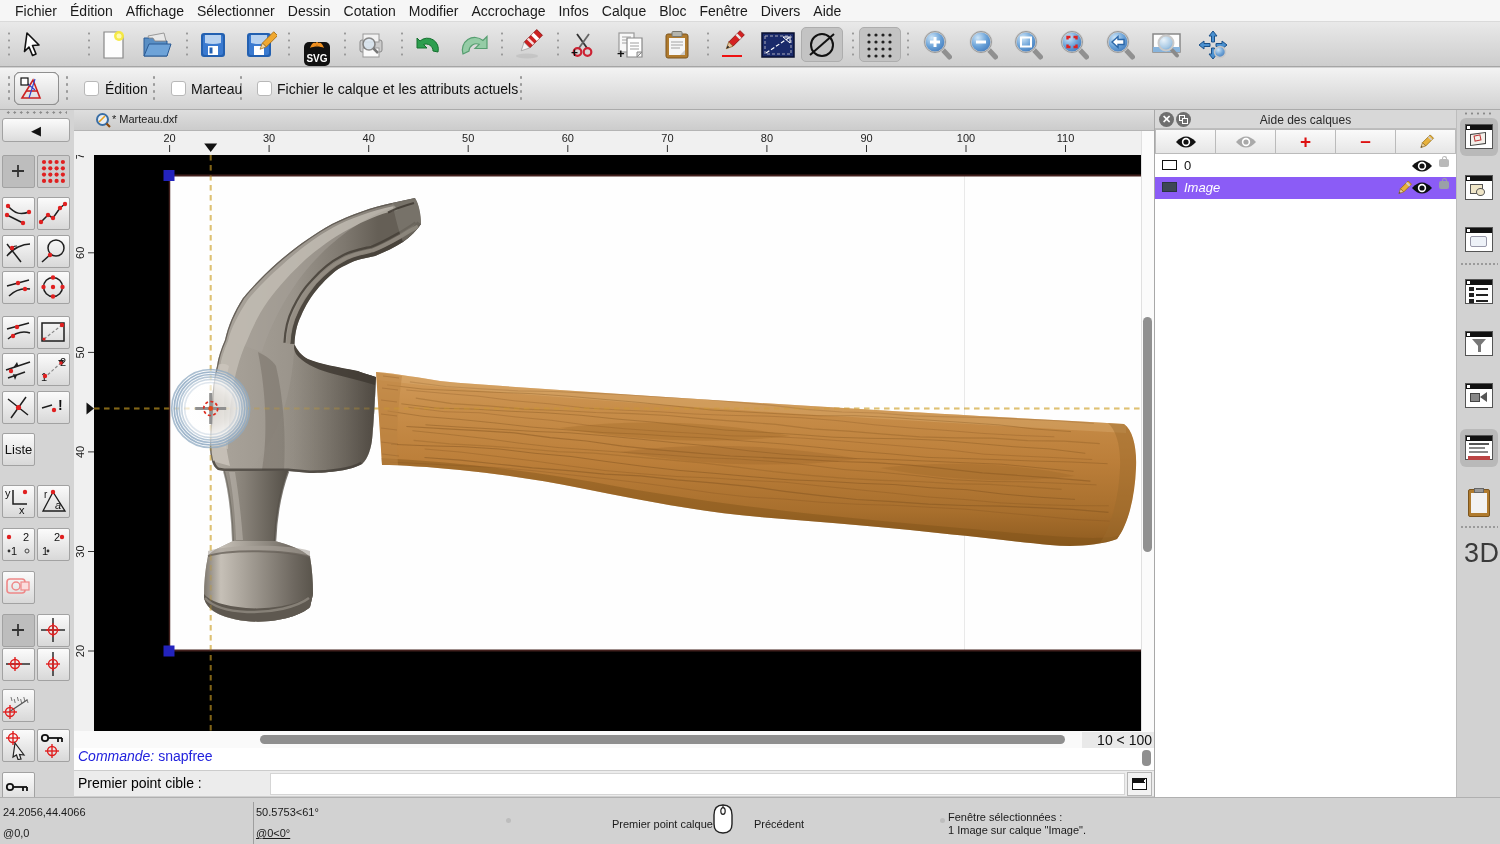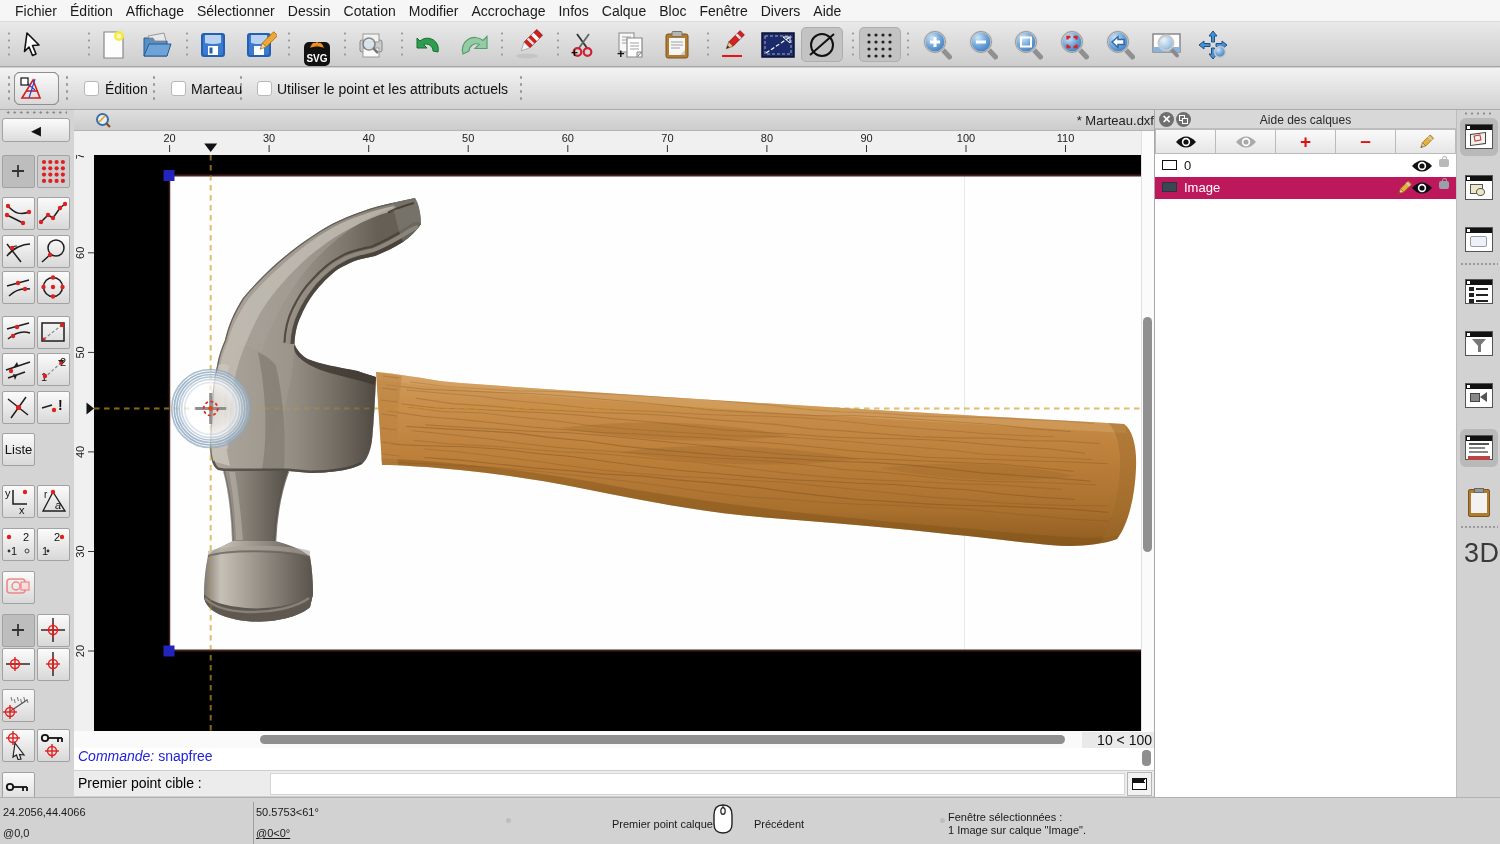--- a/index.html
+++ b/index.html
@@ -14,21 +14,21 @@
 #tb2 { left:0; top:68px; width:1500px; height:42px; background:linear-gradient(#f3f3f3,#d2d2d2); border-bottom:1px solid #ababab; }
 .vsep { position:absolute; top:8px; width:2px; height:30px;
   background-image:radial-gradient(circle, #9a9a9a 1px, transparent 1.2px);
   background-size:2px 7px; background-repeat:repeat-y; }
 .cb { position:absolute; top:13px; width:15px; height:15px; background:#fff; border:1px solid #b8b8b8; border-radius:3px; }
 .cbl { position:absolute; top:13px; font-size:14px; color:#111; }
 
 #lefttools { left:0; top:110px; width:74px; height:687px; background:#d4d4d4; overflow:hidden; }
 
 #doctitle { left:74px; top:110px; width:1080px; height:21px; background:linear-gradient(#dedede,#cccccc); border-bottom:1px solid #b4b4b4; }
-#doctitle .t { position:absolute; left:0; right:0; top:3px; text-align:right; font-size:13px; color:#222; }
+#doctitle .t { position:absolute; left:0; right:0; top:3px; text-align:left; font-size:11px; color:#222; }
 #hruler { left:74px; top:131px; width:1067px; height:24px; background:#f0f0f0; }
 #vruler { left:74px; top:155px; width:20px; height:576px; background:#f0f0f0; }
 #canvas { left:94px; top:155px; width:1047px; height:576px; background:#000; overflow:hidden; }
 #vscroll { left:1141px; top:131px; width:13px; height:600px; background:#fbfbfb; border-left:1px solid #e0e0e0;}
 #vthumb { position:absolute; left:1143px; top:317px; width:9px; height:235px; background:#909090; border-radius:5px; }
 #hscrollrow { left:74px; top:731px; width:1080px; height:17px; background:#fafafa; }
 #hthumb { position:absolute; left:260px; top:735px; width:805px; height:9px; background:#8f8f8f; border-radius:5px; }
 #zoomind { position:absolute; left:1082px; top:732px; width:72px; height:16px; background:#e9e9e9; font-size:14px; text-align:right; color:#111; padding-right:2px;}
 #cmdhist { left:74px; top:748px; width:1080px; height:23px; background:#ffffff; border-bottom:1px solid #cccccc; font-size:14px; }
 #cmdinput { left:74px; top:771px; width:1080px; height:26px; background:#ececec; border-bottom:1px solid #cfcfcf; font-size:14px;}
@@ -332,21 +332,21 @@
       <div class="vsep" style="left:8px;top:6px"></div>
       <div class="vsep" style="left:66px;top:6px"></div>
       <div class="vsep" style="left:153px;top:6px"></div>
       <div class="vsep" style="left:240px;top:6px"></div>
       <div class="vsep" style="left:520px;top:6px"></div>
     <div class="cb" style="left:84px"></div>
       <div class="cbl" style="left:105px">Édition</div>
     <div class="cb" style="left:171px"></div>
       <div class="cbl" style="left:191px">Marteau</div>
     <div class="cb" style="left:257px"></div>
-      <div class="cbl" style="left:277px">Utiliser le point et les attributs actuels</div>
+      <div class="cbl" style="left:277px">Fichier le calque et les attributs actuels</div>
   </div>
   <div id="lefttools" class="abs">
       <div style="position:absolute;left:5px;top:1px;width:62px;height:3px;background-image:radial-gradient(circle,#8a8a8a 1px,transparent 1.2px);background-size:6.5px 3px;"></div>
       <div style="position:absolute;left:2px;top:8px;width:68px;height:24px;background:linear-gradient(#fbfbfb,#dcdcdc);border:1px solid #a2a2a2;border-radius:3px;text-align:center;color:#111;font-size:13px;line-height:23px;">◀</div>
       <div style="position:absolute;left:2px;top:45px;width:33px;height:33px;background:#bdbdbd;border:1px solid #a2a2a2;border-radius:2px;">
         <svg width="30" height="30" viewBox="0 0 30 30" style="position:absolute;left:0;top:0;">
           <path d="M15,9 L15,21 M9,15 L21,15" stroke="#333" stroke-width="1.8"></path>
         </svg>
       </div>
       <div style="position:absolute;left:37px;top:45px;width:33px;height:33px;background:#cecece;border:1px solid #a2a2a2;border-radius:2px;">
@@ -806,21 +806,21 @@
       <div style="position:absolute;left:7px;top:5px;width:15px;height:10px;background:#fff;border:1.4px solid #111;"></div>
       <div style="position:absolute;left:29px;top:3px;font-size:13px;color:#111;">0</div>
       <div style="position:absolute;left:256px;top:4px;width:22px;"><svg width="22" height="14" viewBox="0 0 22 14">
             <path d="M1,7 Q11,-4 21,7 Q11,18 1,7 Z" fill="#111"></path>
             <circle cx="11" cy="7" r="4.2" fill="#fff"></circle>
             <circle cx="11" cy="7" r="2.6" fill="#111"></circle>
           </svg></div>
       <div style="position:absolute;left:284px;top:4px;width:10px;height:8px;background:#b9b9b9;border-radius:2px;"></div>
       <div style="position:absolute;left:286.5px;top:1px;width:5px;height:6px;border:1.5px solid #b9b9b9;border-bottom:none;border-radius:3px 3px 0 0;"></div>
     </div>
-    <div style="position:absolute;left:0;top:67px;width:301px;height:22px;background:#be185d;">
+    <div style="position:absolute;left:0;top:67px;width:301px;height:22px;background:#8b5cf6;font-style:italic;">
       <div style="position:absolute;left:7px;top:5px;width:15px;height:10px;background:#3d4754;border:1px solid #2a3542;"></div>
       <div style="position:absolute;left:29px;top:3px;font-size:13px;color:#fff;">Image</div>
       <div style="position:absolute;left:240px;top:2px;width:18px;"><svg width="18" height="18" viewBox="0 0 18 18">
             <g transform="rotate(45 9 9)">
               <rect x="7" y="1" width="4.6" height="11" fill="#e8b23c" stroke="#9a7018" stroke-width="0.8"></rect>
               <rect x="7" y="2.6" width="4.6" height="1.8" fill="#d0cdc8"></rect>
               <polygon points="7,12 11.6,12 9.3,16.6" fill="#e8cfa0" stroke="#9a7018" stroke-width="0.7"></polygon>
               <polygon points="8.6,14.9 10.1,14.9 9.3,16.6" fill="#333"></polygon>
             </g>
           </svg></div>

